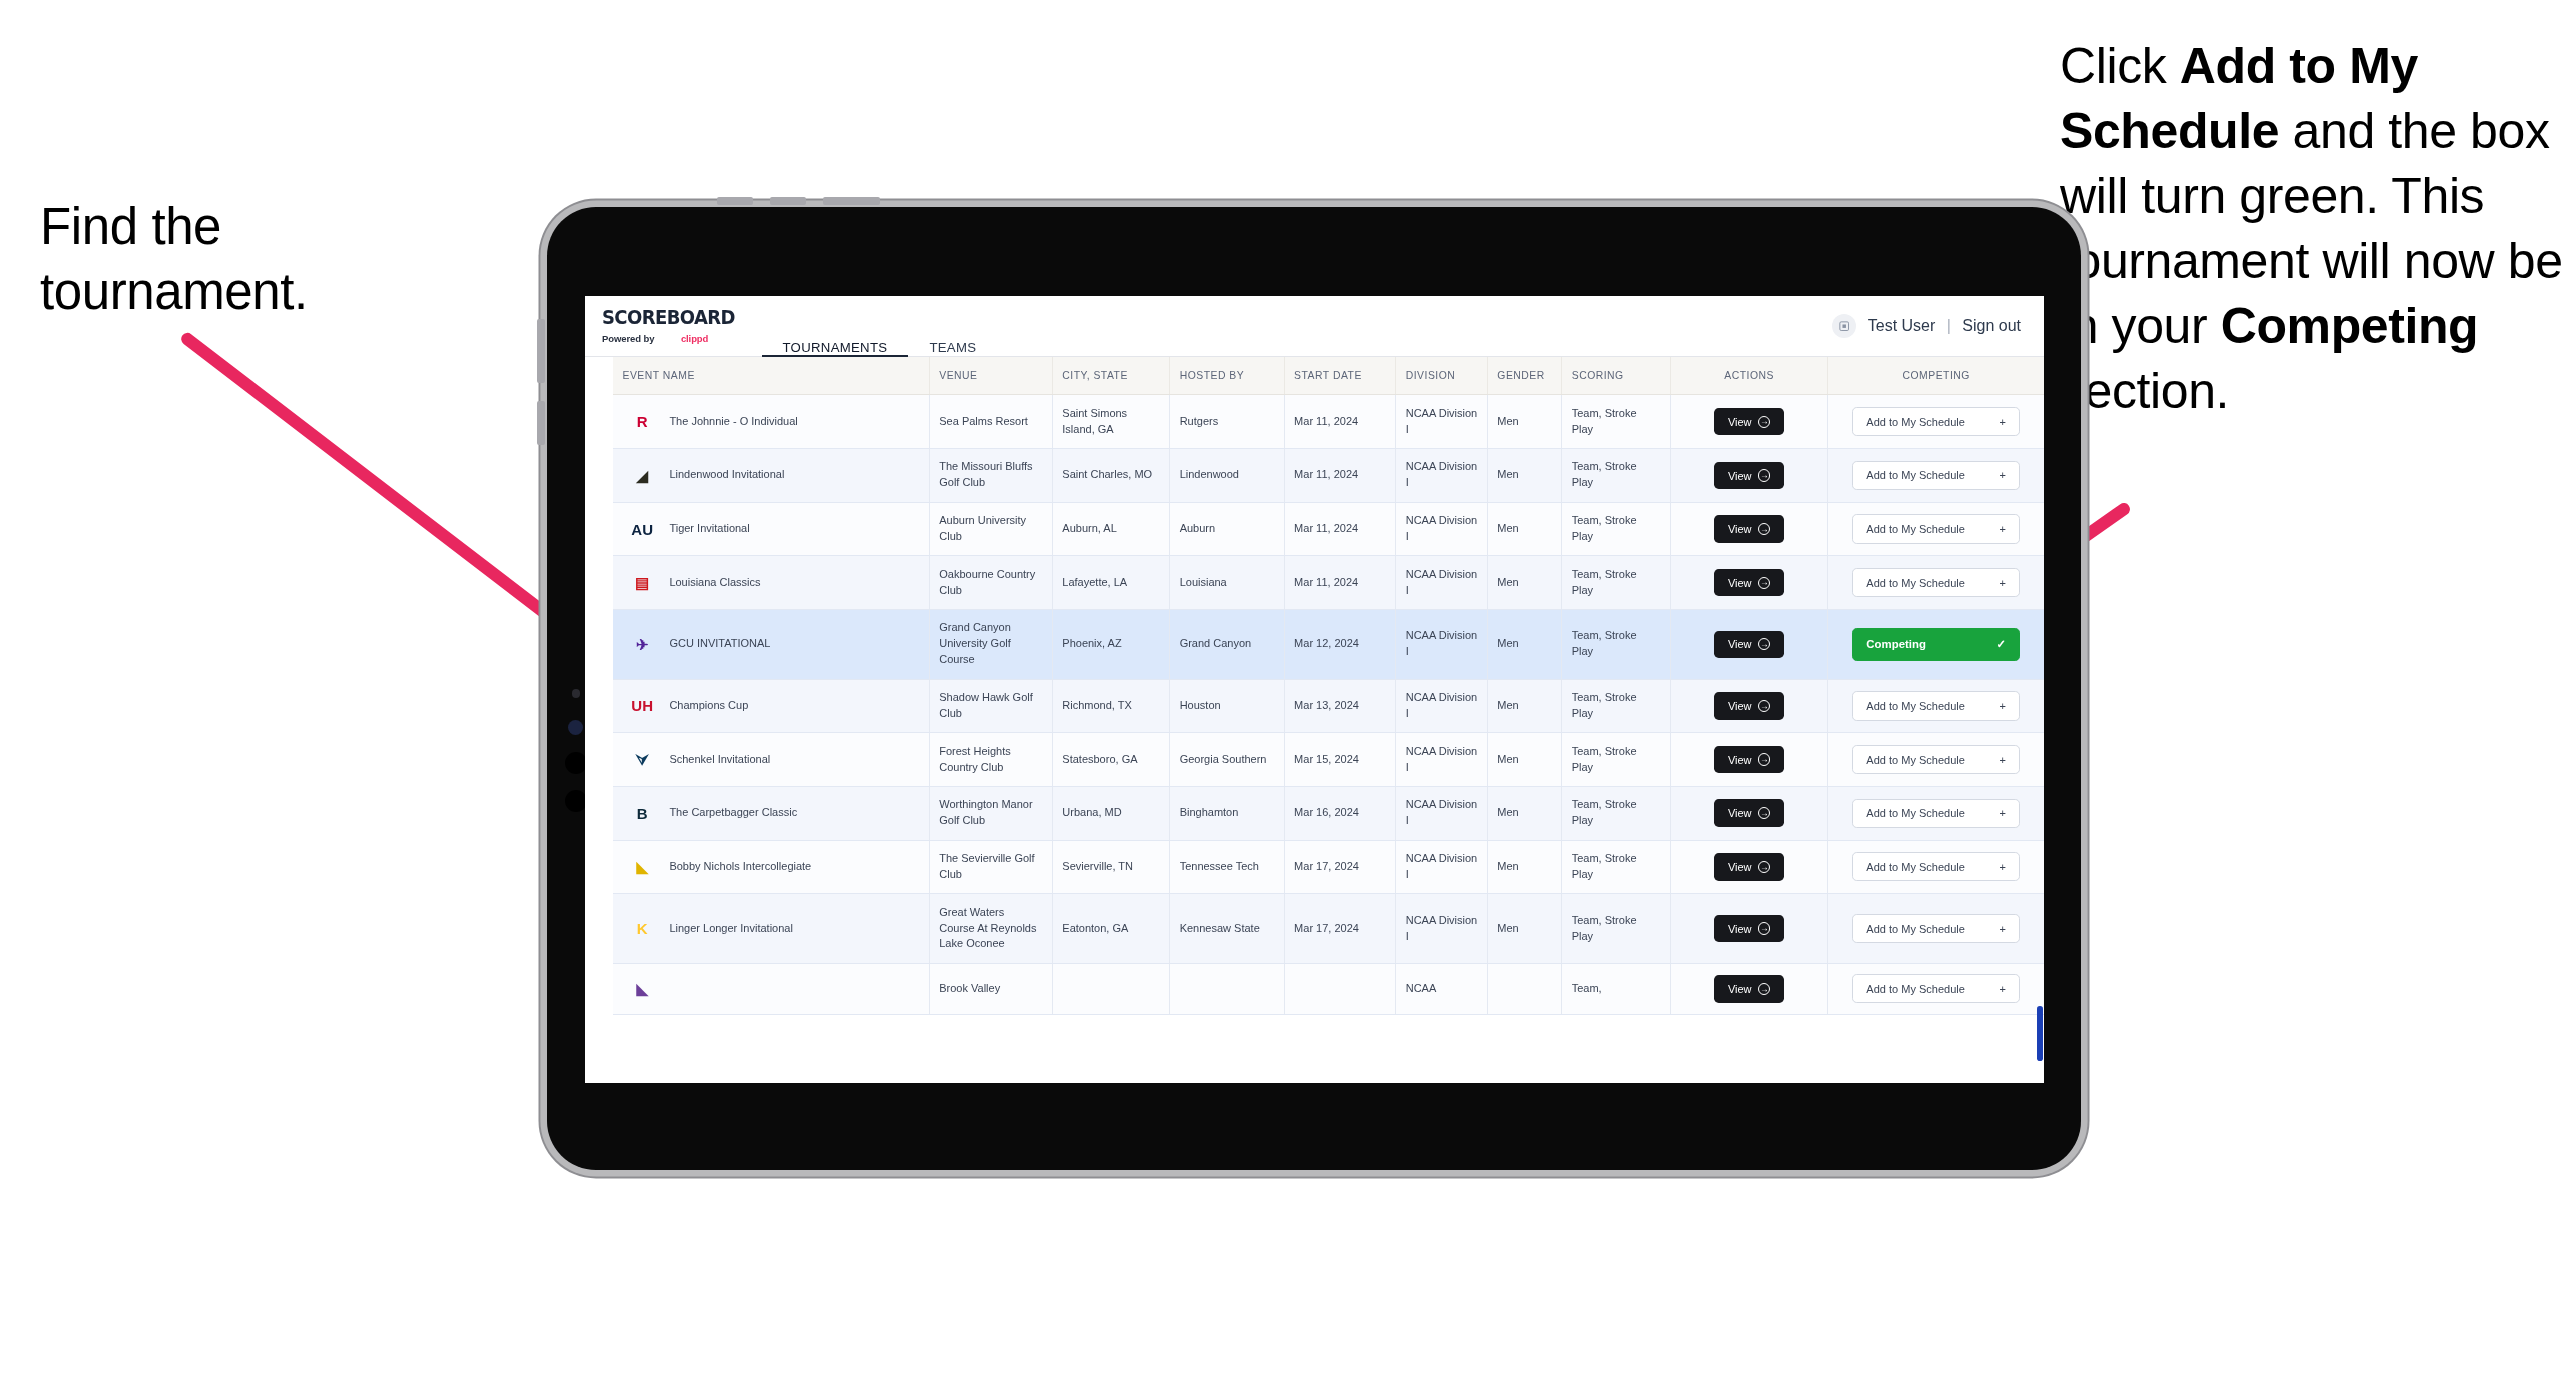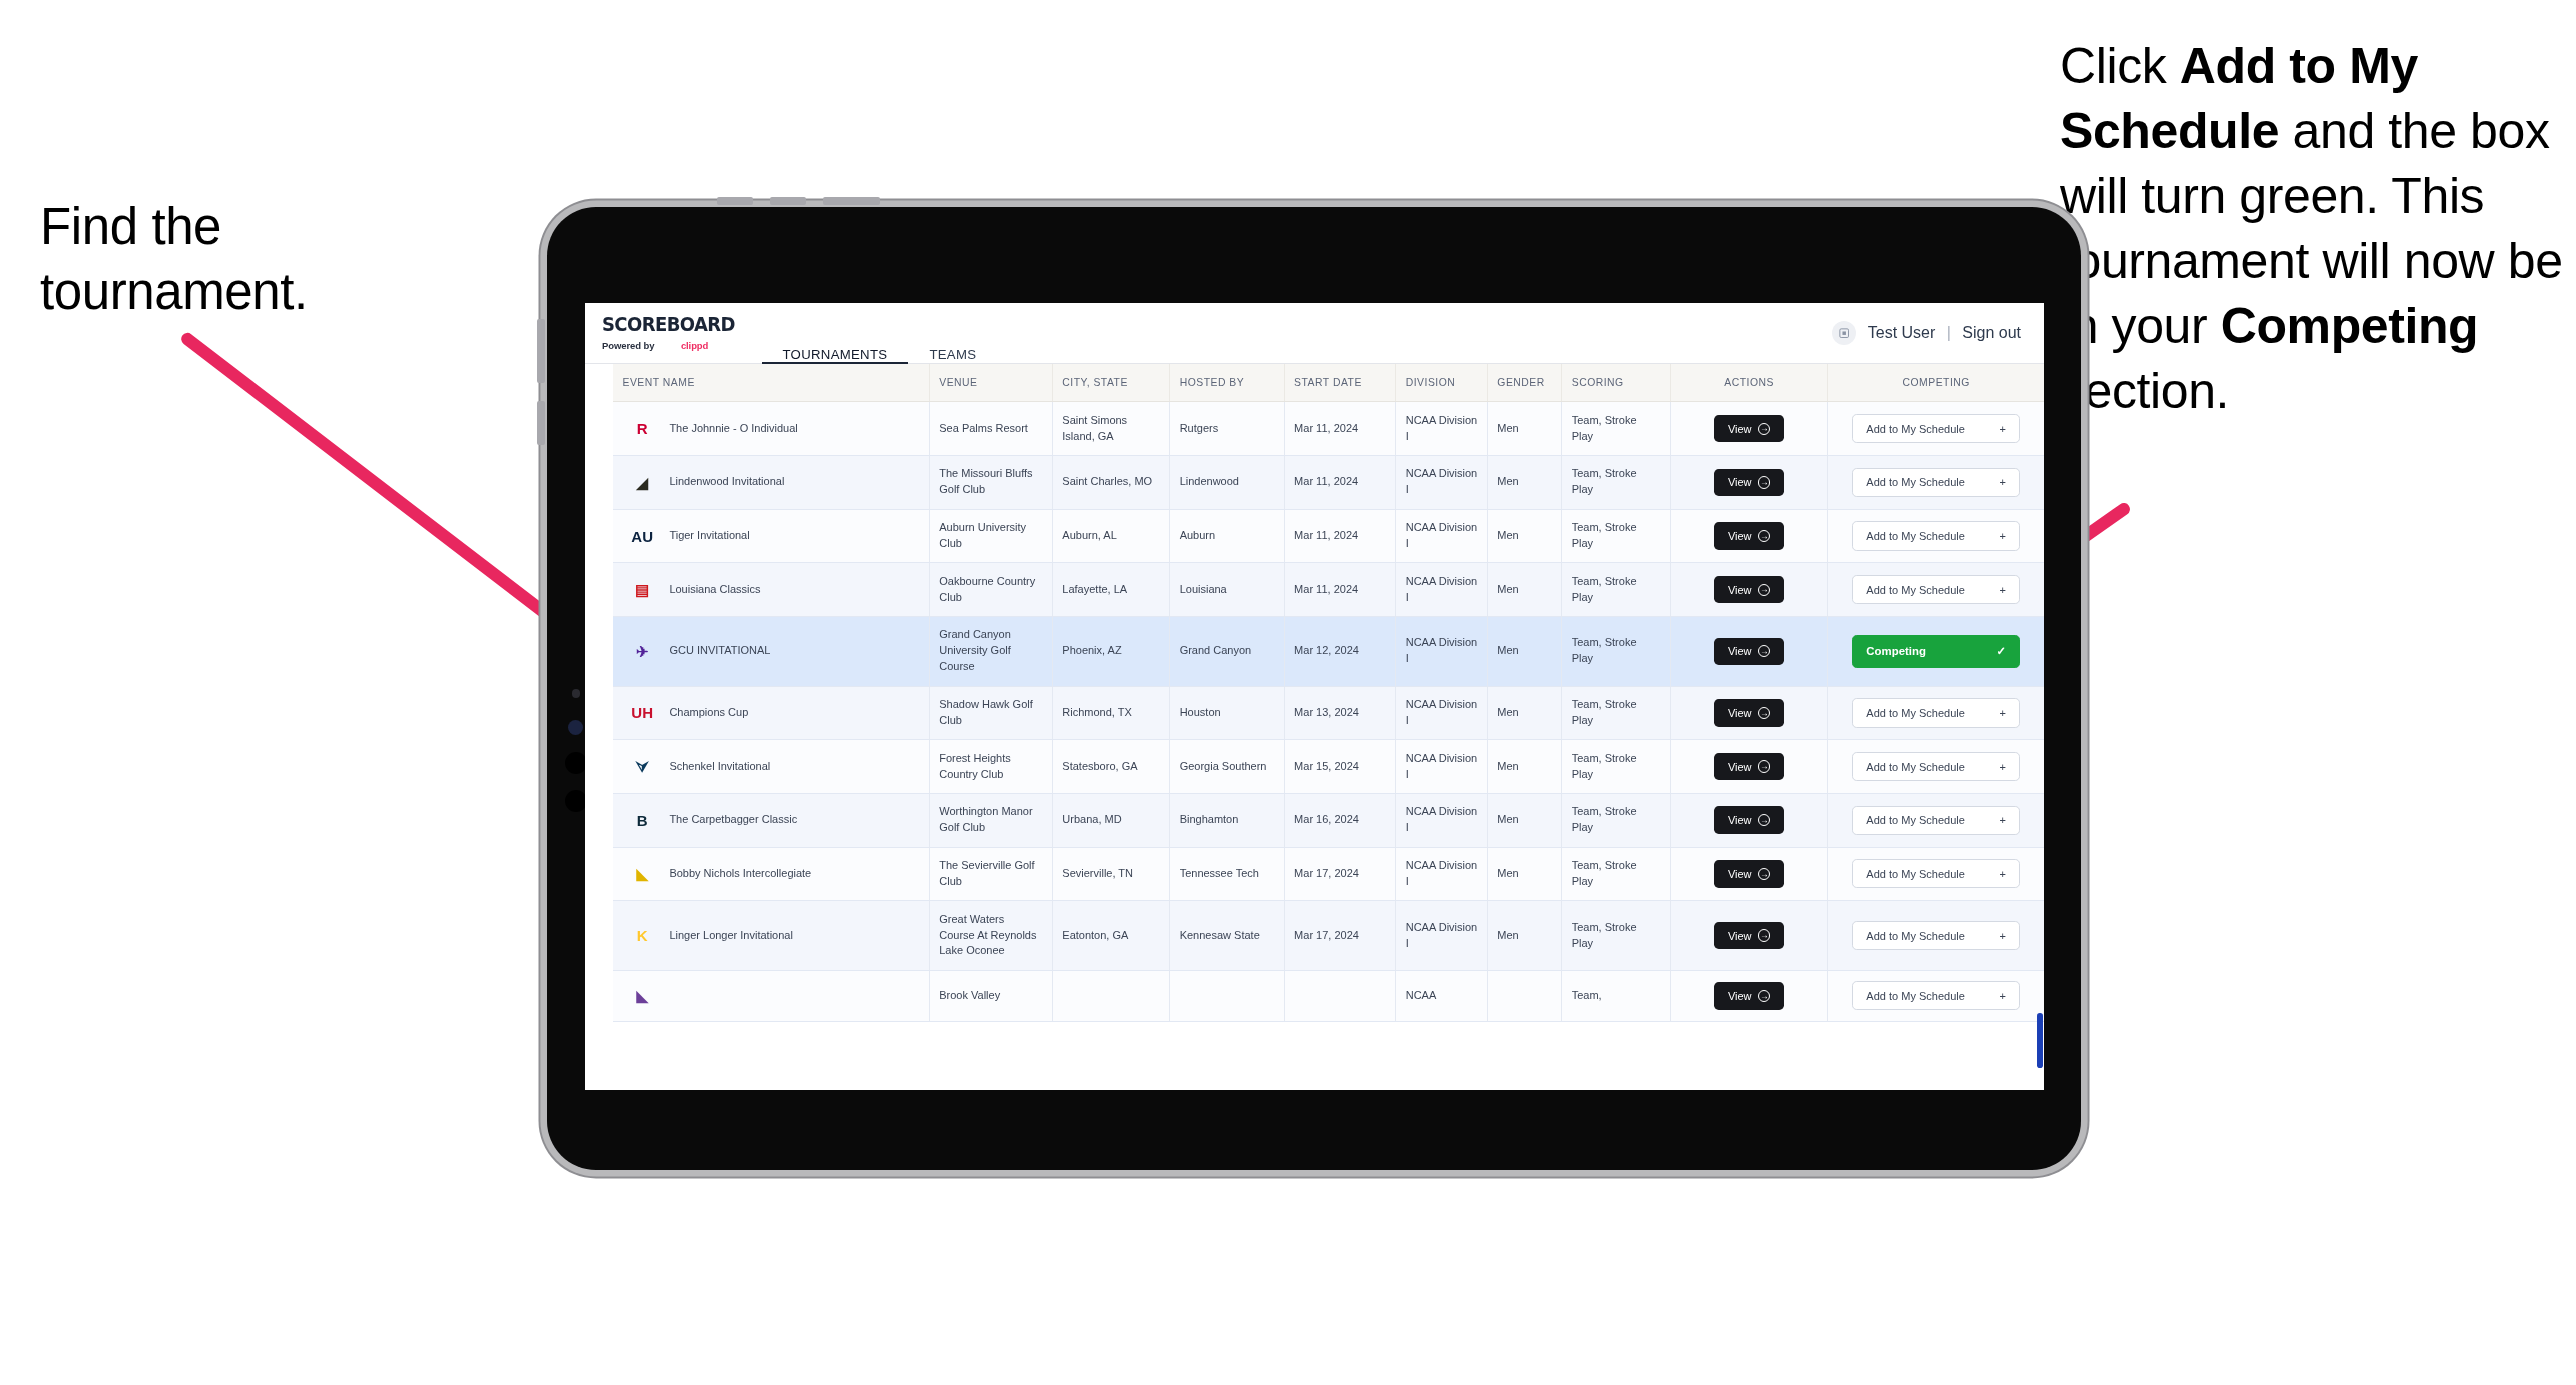--- a/index.html
+++ b/index.html
@@ -53,21 +53,21 @@
 
   .cam-dot { position: absolute; border-radius: 50%; }
   .cam-1 { left: 24.6px; top: 482px; width: 8.5px; height: 8.5px; background: #2a2a30; }
   .cam-2 { left: 21px; top: 513px; width: 15px; height: 15px; background: #1b2340; }
   .cam-3 { left: 18px; top: 545px; width: 22px; height: 22px; background: #000; }
   .cam-4 { left: 18px; top: 583px; width: 22px; height: 22px; background: #000; }
 
   
   .screen {
     position: absolute;
-    left: 38px; top: 96px;
+    left: 38px; top: 89px;
     width: 1459px; height: 787px;
     background: #ffffff;
     overflow: hidden;
   }
 
   
   .app-header {
     height: 61px;
     background: #ffffff;
     display: flex;
@@ -163,21 +163,21 @@
   .ev-cell { display: flex; align-items: center; gap: 13.2px; padding-left: 5.7px; }
   .ev-name { font-size: 11px; color: #3b4455; }
   .logo {
     width: 28px; height: 24.6px; flex: 0 0 28px;
     display: flex; align-items: center; justify-content: center;
     font-weight: 800; font-size: 15px;
     line-height: 1;
   }
 
   .btn-view {
-    display: inline-flex; align-items: center; justify-content: center; gap: 6.6px;
+    display: inline-flex; align-items: flex-end; justify-content: center; gap: 6.6px;
     background: #17181c; color: #fff;
     border: none; border-radius: 4.7px;
     font-size: 11px;
     padding: 7.6px 13.2px;
     cursor: pointer;
     min-width: 70px;
   }
   .circ-arrow {
     width: 12.3px; height: 12.3px; border-radius: 50%;
     border: 1.1px solid #fff;

